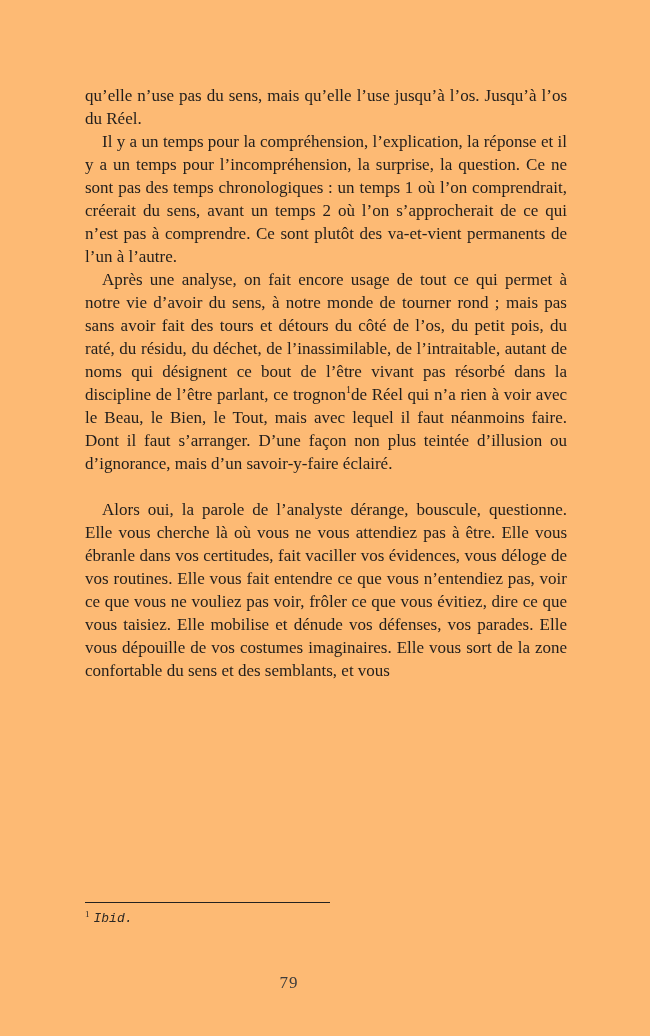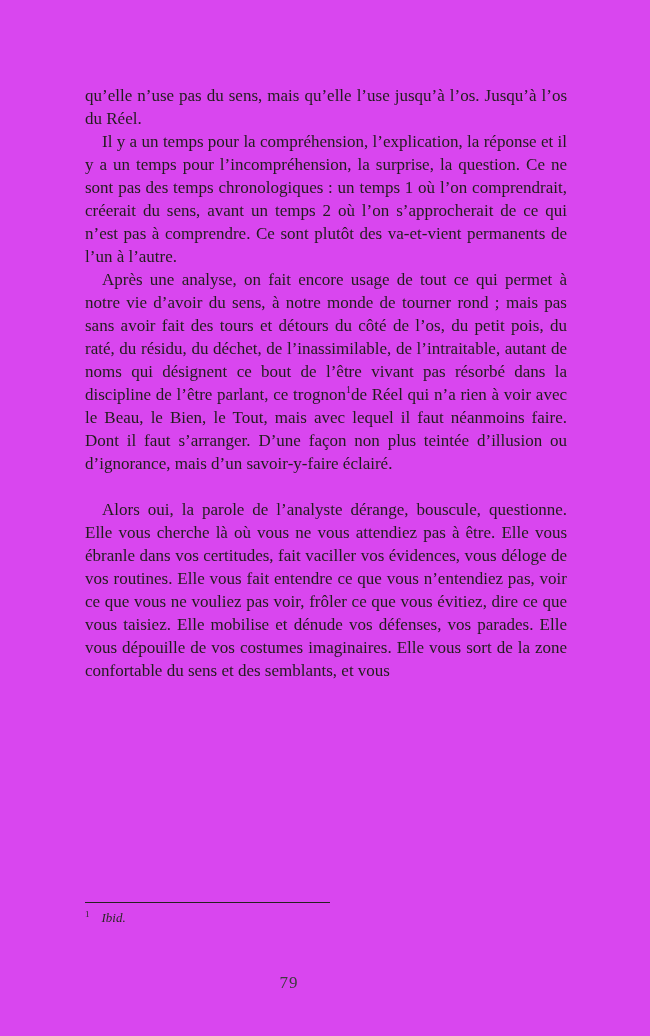--- a/index.html
+++ b/index.html
@@ -4,21 +4,21 @@
 <style>
   html, body {
     margin: 0;
     padding: 0;
     background: #ffffff;
   }
   .page {
     position: relative;
     width: 650px;
     height: 1036px;
-    background: #d946ef;
+    background: #fdba74;
     font-family: "Liberation Serif", "DejaVu Serif", serif;
     color: #211e1c;
     overflow: hidden;
   }
   .text-block {
     position: absolute;
     left: 85px;
     top: 84px;
     width: 482px;
     font-size: 17px;
@@ -59,21 +59,22 @@
     color: #2a2724;
   }
   .footnote-line .fn-marker {
     font-size: 9px;
     vertical-align: super;
     line-height: 0;
     font-style: normal;
   }
   .footnote-line .fn-text {
     font-style: italic;
-    margin-left: 12px;
+    margin-left: 4px;
+    font-family: Liberation Mono, monospace;
   }
   .page-number {
     position: absolute;
     left: 0;
     top: 972px;
     width: 578px;
     text-align: center;
     font-size: 17px;
     line-height: 22px;
     color: #3c3c3c;

